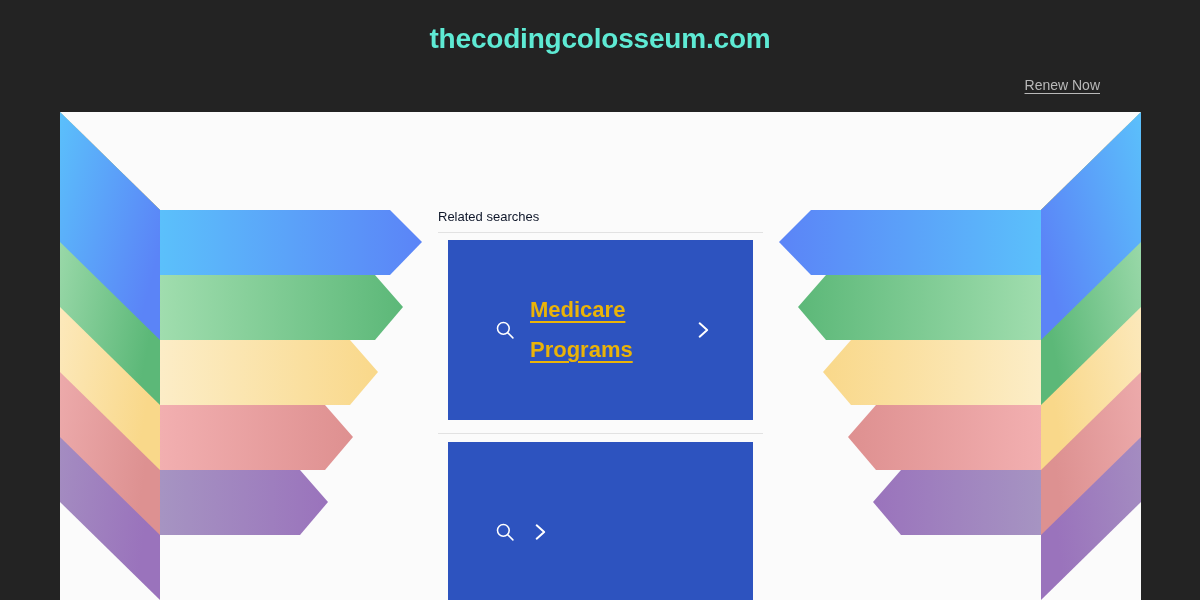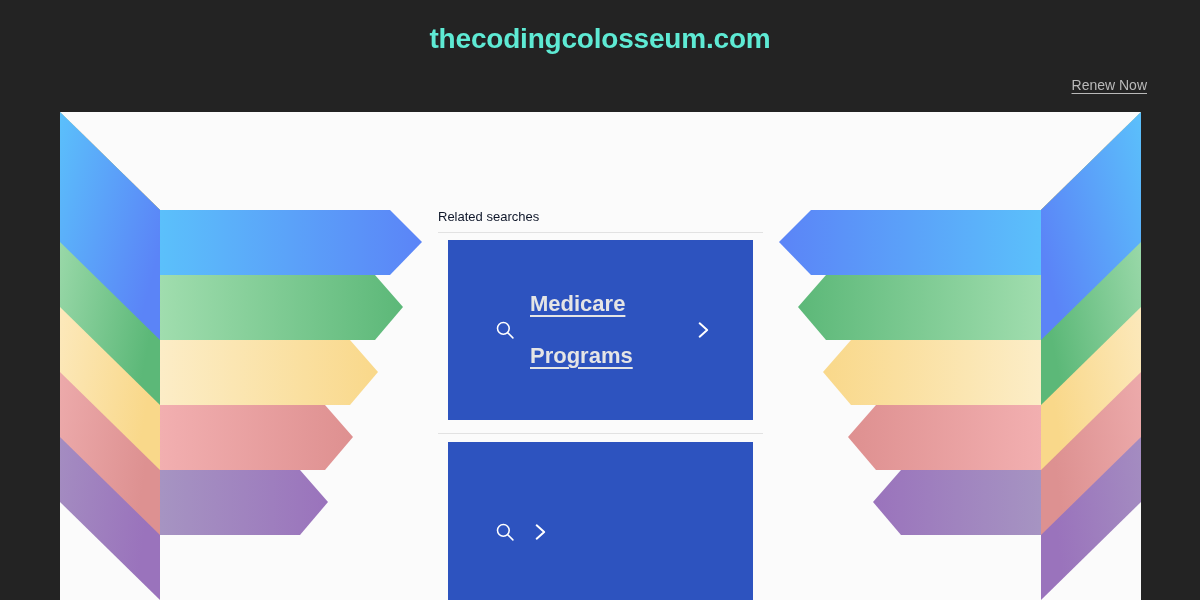--- a/index.html
+++ b/index.html
@@ -34,21 +34,21 @@
     line-height: 1;
     user-select: none;
   }
 
   .renew-bar {
     width: 1200px;
     height: 34px;
     display: flex;
     align-items: flex-start;
     justify-content: flex-end;
-    padding-right: 53px;
+    padding-right: 100px;
     background: #232323;
   }
 
   .renew-link {
     color: #b9b9b9;
     font-size: 14px;
     text-decoration: underline;
     text-underline-offset: 3px;
     cursor: pointer;
     line-height: 1;
@@ -126,24 +126,24 @@
     gap: 14px;
     width: 100%;
     padding: 0 40px 0 46px;
   }
 
   .mag-icon { flex: 0 0 auto; width: 22px; height: 22px; }
   .chev-icon { flex: 0 0 auto; width: 20px; height: 22px; }
 
   .card-text {
     flex: 1 1 auto;
-    color: #e5e5e5;
+    color: #eab308;
     font-size: 22px;
     font-weight: bold;
-    line-height: 52px;
+    line-height: 40px;
     text-decoration: underline;
     text-underline-offset: 4px;
     text-decoration-thickness: 2px;
     white-space: normal;
     overflow: hidden;
     max-height: 120px;
   }
   .card-two .card-text {
     white-space: normal;
     max-height: 130px;

